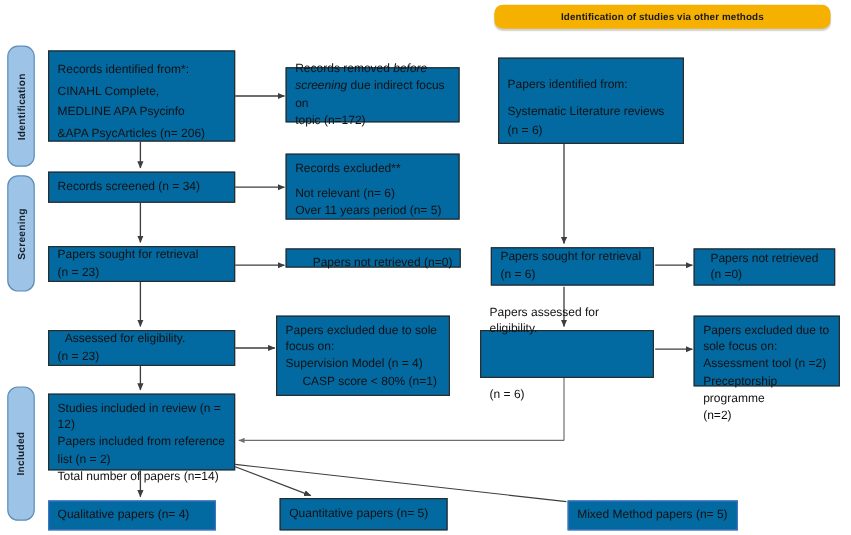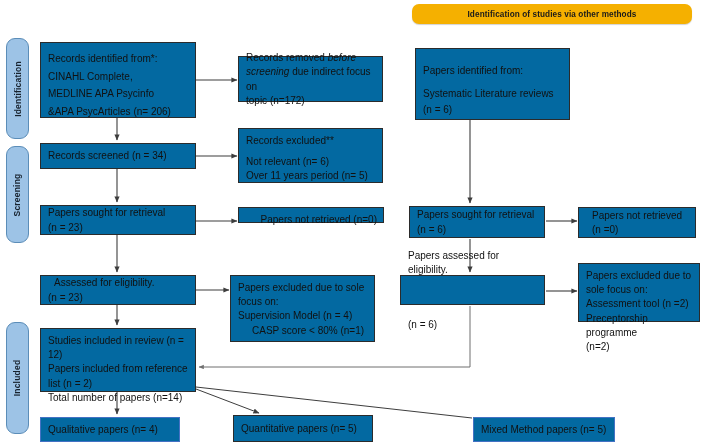--- a/index.html
+++ b/index.html
@@ -176,21 +176,21 @@
 
   <div class="box" style="left:238px; top:207px; width:146px; height:16px;text-align:right;">
     <p>Papers not retrieved (n=0)</p>
   </div>
 
   <div class="box vcenter-block" style="left:40px; top:275px; width:156px; height:30px;">
     <p style="padding-left:6px;">Assessed for eligibility.</p>
     <p>(n = 23)</p>
   </div>
 
-  <div class="box" style="left:230px; top:263px; width:145px; height:67px;margin-top:12px;">
+  <div class="box" style="left:230px; top:263px; width:145px; height:67px;">
     <p>Papers excluded due to sole</p>
     <p>focus on:</p>
     <p>Supervision Model (n = 4)</p>
     <p class="indent">CASP score &lt; 80% (n=1)</p>
   </div>
 
   <div class="box" style="left:40px; top:328px; width:156px; height:64px;">
     <p>Studies included in review (n =</p>
     <p>12)</p>
     <p>Papers included from reference</p>
@@ -206,21 +206,21 @@
 
   <div class="box vcenter-block" style="left:409px; top:206px; width:136px; height:32px;">
     <p>Papers sought for retrieval</p>
     <p>(n = 6)</p>
   </div>
 
   <div class="box center" style="left:578px; top:207px; width:118px; height:31px;padding-left:13px;">
     <p>Papers not retrieved (n =0)</p>
   </div>
 
-  <div class="box vcenter-block" style="left:400px; top:275px; width:145px; height:30px;gap:41px;">
+  <div class="box vcenter-block" style="left:400px; top:275px; width:145px; height:40px;gap:41px;">
     <p>Papers assessed for eligibility.</p>
     <p>(n = 6)</p>
   </div>
 
   <div class="box" style="left:578px; top:263px; width:122px; height:59px;">
     <p>Papers excluded due to</p>
     <p>sole focus on:</p>
     <p> Assessment tool (n =2)</p>
     <p>Preceptorship programme</p>
     <p>(n=2)</p>

